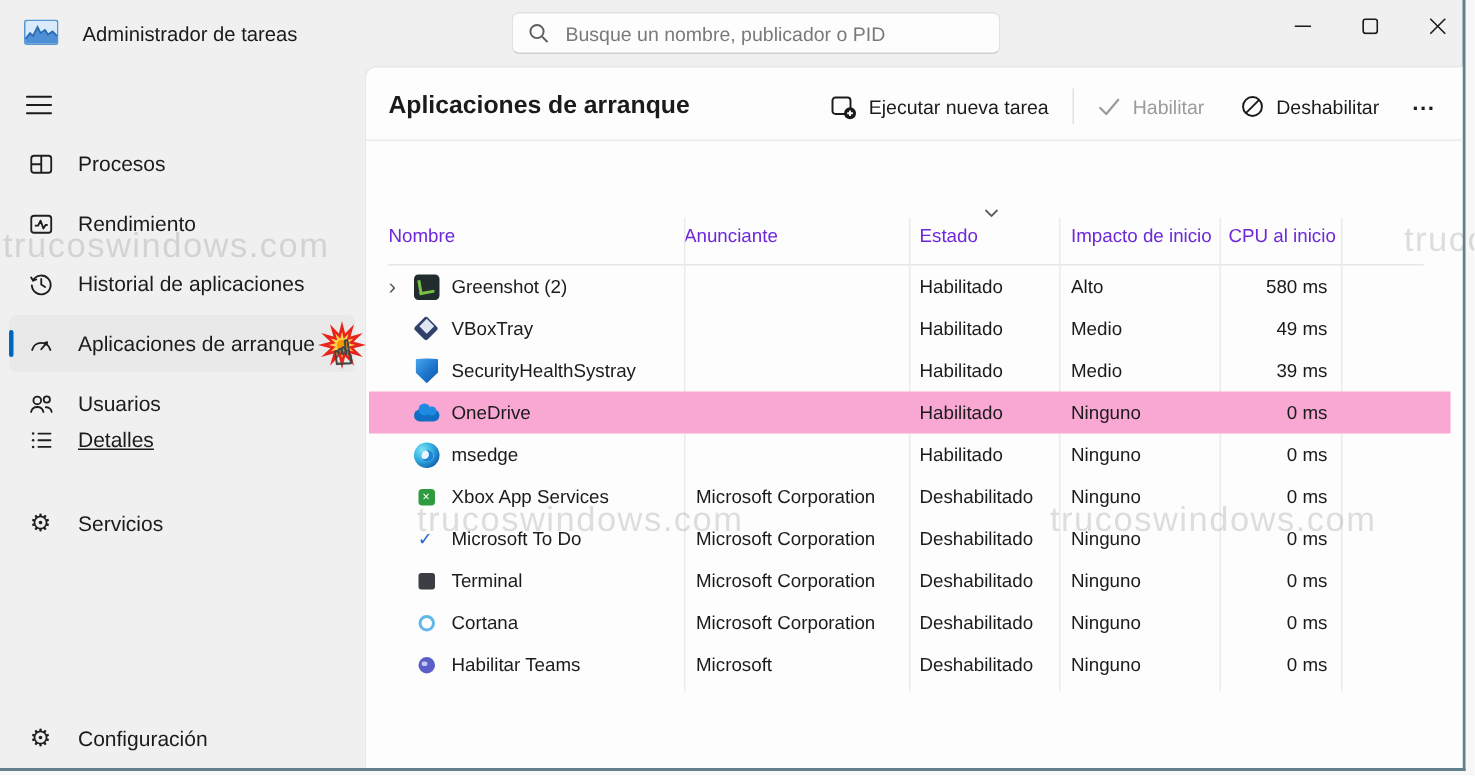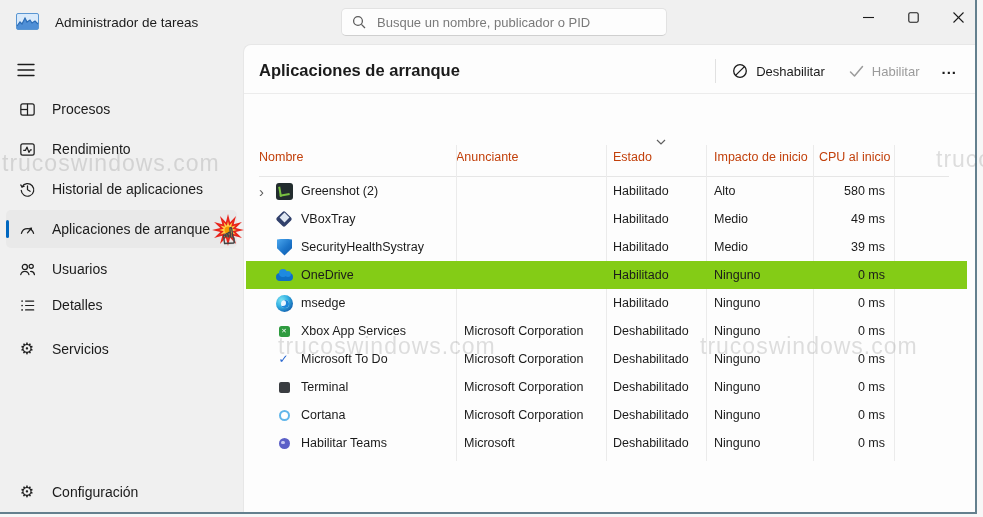--- a/index.html
+++ b/index.html
@@ -35,26 +35,26 @@
   .panel-title{position:absolute;left:15px;top:16px;font-size:16.5px;font-weight:600;}
   .toolbar{position:absolute;right:8px;top:9px;height:34px;display:flex;align-items:center;}
   .tbtn{display:flex;align-items:center;gap:8px;font-size:13px;padding:0 12px;height:32px;border-radius:5px;}
   .tbtn.disabled{color:#9b9b9b;}
   .tb-divider{width:1px;height:24px;background:#e1e1e1;margin:0 4px;}
   .more-dots{font-size:15px;font-weight:bold;letter-spacing:1px;padding:0 10px;margin-top:-6px;}
   .panel-divider{position:absolute;left:0;right:0;top:48px;height:1px;background:#ececec;}
   .bios{position:absolute;right:18px;top:66px;font-size:12.5px;color:#3d3d3d;}
   .bios b{color:#1b1b1b;margin-left:4px;}
   
-  .th{position:absolute;top:105px;font-size:12.5px;color:#c2410c;text-align:center;}
+  .th{position:absolute;top:105px;font-size:12.5px;color:#6d28d9;text-align:center;}
   .sort-chevron{position:absolute;top:94px;}
   .th-underline{position:absolute;top:131px;left:15px;width:690px;height:1px;background:#e6e6e6;}
   .col-div{position:absolute;top:100px;height:316px;width:1px;background:#ebebeb;}
   .trow{position:absolute;left:2px;right:8px;height:28px;font-size:12.5px;}
-  .trow.hl{background:#84cc16;}
+  .trow.hl{background:#f9a8d4;}
   .trow span{position:absolute;top:0;height:28px;display:flex;align-items:center;}
   .expand{left:13px;width:12px;color:#5d5d5d;font-size:15px;}
   .icon-cell{left:27px;width:22px;justify-content:center;}
   .c-name{left:55px;}
   .c-publisher{left:218px;}
   .c-status{left:367px;}
   .c-impact{left:468px;}
   .c-cpu{left:518px;width:121px;justify-content:flex-end;}
   
   .app-icon{width:17px;height:17px;position:relative;flex:none;display:block;}
@@ -187,21 +187,21 @@
         <svg width="19" height="19" viewBox="0 0 20 20" fill="none" stroke="#1f1f1f" stroke-width="1.3" stroke-linecap="round">
           <circle cx="7.2" cy="7.3" r="2.7"></circle>
               <path d="M2.9 15.4 a4.4 4.4 0 0 1 8.6 0"></path>
           <circle cx="13.9" cy="6.7" r="2.2"></circle>
               <path d="M13.2 12.1 a3.9 3.9 0 0 1 4.1 3.3"></path>
         </svg>
       </span>
       <span>Usuarios</span>
     </div>
 
-    <div class="side-item" style="top:242px;">
+    <div class="side-item" style="top:230px;text-decoration:underline;">
       <span class="sicon">
         <svg width="19" height="19" viewBox="0 0 20 20" stroke="#1f1f1f" stroke-width="1.3" stroke-linecap="round">
           <circle cx="4.3" cy="5.3" r="0.9" fill="#1f1f1f" stroke="none"></circle>
               <line x1="8" y1="5.3" x2="16.5" y2="5.3"></line>
           <circle cx="4.3" cy="10" r="0.9" fill="#1f1f1f" stroke="none"></circle>
               <line x1="8" y1="10" x2="16.5" y2="10"></line>
           <circle cx="4.3" cy="14.7" r="0.9" fill="#1f1f1f" stroke="none"></circle>
               <line x1="8" y1="14.7" x2="16.5" y2="14.7"></line>
         </svg>
       </span>
@@ -220,37 +220,48 @@
             <span class="gear-glyph">⚙</span>
           </span>
       <span>Configuración</span>
     </div>
   </div>
 
   <div class="panel">
     <div class="panel-title">Aplicaciones de arranque</div>
 
     <div class="toolbar">
+      <div class="tbtn">
+        <span>
+          <svg width="17" height="17" viewBox="0 0 17 17">
+            <rect x="1" y="2" width="12" height="11" rx="2" fill="none" stroke="#1b1b1b" stroke-width="1.3"></rect>
+            <circle cx="12.7" cy="12.5" r="4" fill="#1b1b1b"></circle>
+            <line x1="12.7" y1="10.6" x2="12.7" y2="14.4" stroke="#fff" stroke-width="1.2"></line>
+            <line x1="10.8" y1="12.5" x2="14.6" y2="12.5" stroke="#fff" stroke-width="1.2"></line>
+          </svg>
+        </span>
+        <span>Ejecutar nueva tarea</span>
+      </div>
       <div class="tb-divider"></div>
+      <div class="tbtn disabled">
+        <span>
+          <svg width="15" height="13" viewBox="0 0 15 13" fill="none" stroke="#9b9b9b" stroke-width="1.5" stroke-linecap="round" stroke-linejoin="round">
+            <polyline points="1.5,7 5.5,11 13.5,1.5"></polyline>
+          </svg>
+        </span>
+        <span>Habilitar</span>
+      </div>
       <div class="tbtn">
         <span>
           <svg width="16" height="16" viewBox="0 0 16 16" fill="none" stroke="#1b1b1b" stroke-width="1.3">
             <circle cx="8" cy="8" r="6.3"></circle>
                 <line x1="3.6" y1="12.4" x2="12.4" y2="3.6"></line>
           </svg>
         </span>
         <span>Deshabilitar</span>
-      </div>
-      <div class="tbtn disabled">
-        <span>
-          <svg width="15" height="13" viewBox="0 0 15 13" fill="none" stroke="#9b9b9b" stroke-width="1.5" stroke-linecap="round" stroke-linejoin="round">
-            <polyline points="1.5,7 5.5,11 13.5,1.5"></polyline>
-          </svg>
-        </span>
-        <span>Habilitar</span>
       </div>
       <div class="more-dots">...</div>
     </div>
 
     <div class="panel-divider"></div>
 
 
     <div class="th" style="left:15px;">Nombre</div>
     <div class="th" style="left:212px;">Anunciante</div>
     <div class="th" style="left:369px;">Estado</div>

